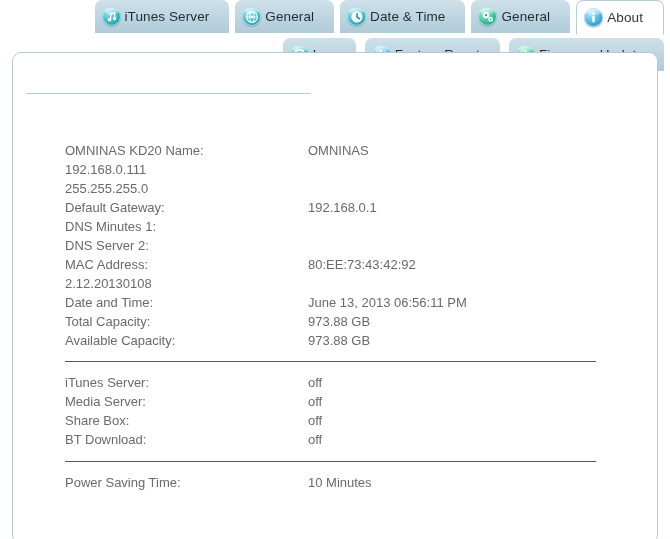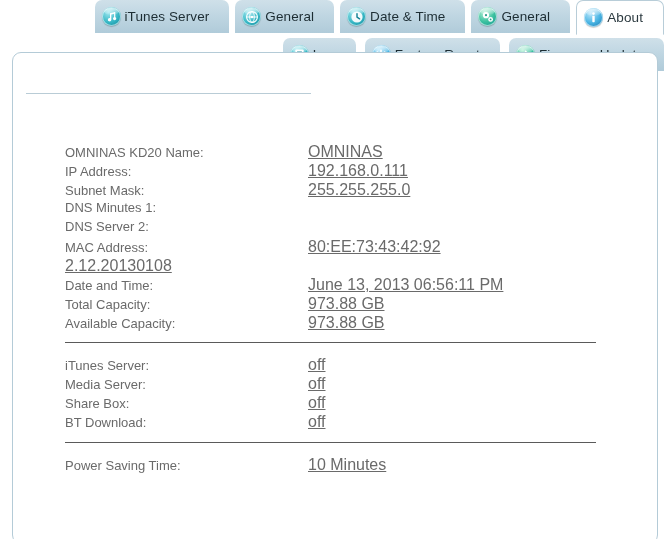--- a/index.html
+++ b/index.html
@@ -129,23 +129,22 @@
     align-items: baseline;
     height: 19px;
   }
   .row .lbl {
     width: 243px;
     flex: 0 0 243px;
     font-size: 13px;
     color: #6a6a6a;
   }
   .row .val {
-    font-size: 16px;
+    font-size: 13px;
     color: #6a6a6a;
-    text-decoration: underline;
   }
 
   .sep {
     width: 531px;
     height: 1px;
     background: #5a5a5a;
   }
   .sep-a { margin-top: 9px; margin-bottom: 13px; }
   .sep-b { margin-top: 10px; margin-bottom: 13px; }
 </style>
@@ -241,26 +240,28 @@
 <div id="content-panel">
   <div id="panel-top-rule"></div>
 
   <div id="info-table">
     <div class="group" id="group1">
         <div class="row">
           <span class="lbl">OMNINAS KD20 Name:</span>
           <span class="val">OMNINAS</span>
         </div>
         <div class="row">
-          <span class="lbl">IP Address:</span>
           <span class="val">192.168.0.111</span>
         </div>
         <div class="row">
-          <span class="lbl">Subnet Mask:</span>
           <span class="val">255.255.255.0</span>
+        </div>
+        <div class="row">
+          <span class="lbl">Default Gateway:</span>
+          <span class="val">192.168.0.1</span>
         </div>
         <div class="row">
           <span class="lbl">DNS Minutes 1:</span>
           <span class="val"></span>
         </div>
         <div class="row">
           <span class="lbl">DNS Server 2:</span>
           <span class="val"></span>
         </div>
         <div class="row">

